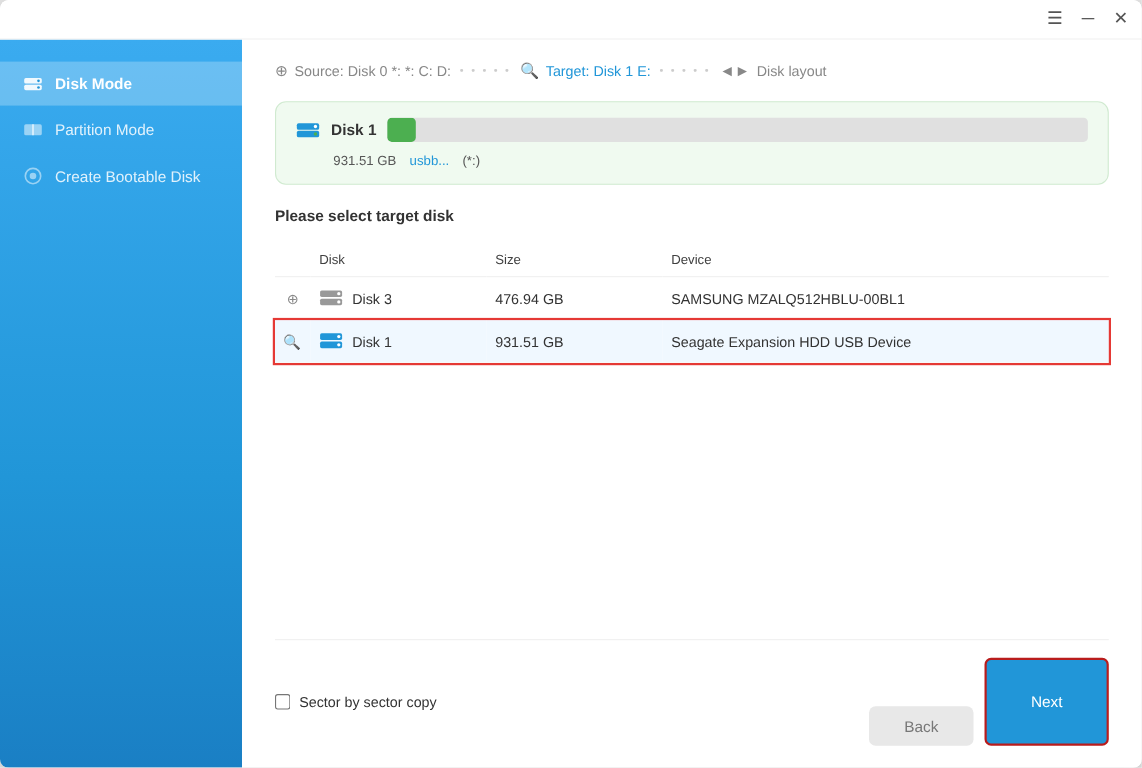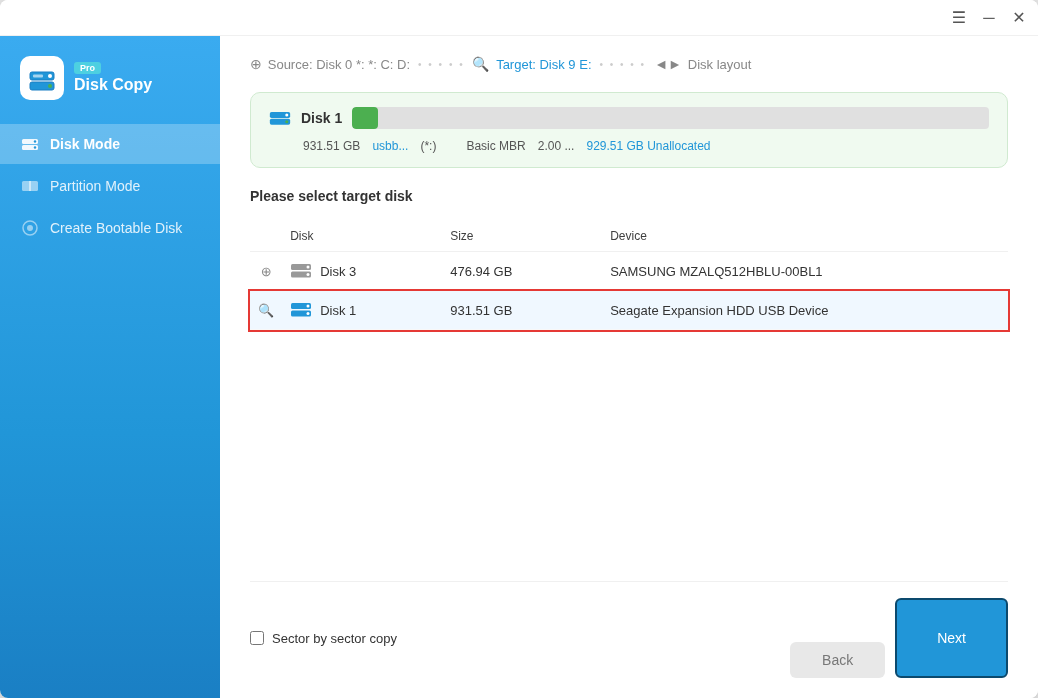--- a/index.html
+++ b/index.html
@@ -291,21 +291,21 @@
       border: none;
       border-radius: 6px;
       font-size: 14px;
       cursor: pointer;
       margin-top: 44px;
     }
     .btn-next {
       padding: 10px 40px;
       background: #2196d8;
       color: #fff;
-      border: 2px solid #0c4a6e;
+      border: 2px solid #b91c1c;
       border-radius: 6px;
       font-size: 14px;
       font-weight: 500;
       cursor: pointer;
     }
   </style>
 </head>
 <body>
 
 <div class="window">
@@ -314,35 +314,20 @@
     <div class="titlebar-controls">
       <div class="titlebar-btn">☰</div>
       <div class="titlebar-btn">─</div>
       <div class="titlebar-btn">✕</div>
     </div>
   </div>
 
   <div class="main-layout">
 
     <div class="sidebar">
-      <div class="sidebar-logo">
-        <div class="logo-icon">
-          <svg viewBox="0 0 28 28" fill="none" xmlns="http://www.w3.org/2000/svg">
-            <rect x="2" y="8" width="24" height="8" rx="2" fill="#2196d8" stroke="#1a7fc4" stroke-width="1"></rect>
-            <rect x="2" y="18" width="24" height="8" rx="2" fill="#2196d8" stroke="#1a7fc4" stroke-width="1"></rect>
-            <circle cx="22" cy="12" r="2" fill="#fff"></circle>
-            <circle cx="22" cy="22" r="2" fill="#4caf50"></circle>
-            <rect x="5" y="10.5" width="10" height="3" rx="1" fill="#fff" opacity="0.6"></rect>
-          </svg>
-        </div>
-        <div class="logo-text-group">
-          <span class="logo-pro-badge">Pro</span>
-          <span class="logo-title">Disk Copy</span>
-        </div>
-      </div>
 
       <div class="sidebar-nav">
         <div class="sidebar-item active">
           <div class="sidebar-item-icon">
             <svg width="18" height="18" viewBox="0 0 18 18" fill="none">
               <rect x="1" y="4" width="16" height="5" rx="1.5" fill="white" opacity="0.9"></rect>
               <rect x="1" y="10" width="16" height="5" rx="1.5" fill="white" opacity="0.9"></rect>
               <circle cx="14" cy="6.5" r="1.2" fill="#2196d8"></circle>
               <circle cx="14" cy="12.5" r="1.2" fill="#2196d8"></circle>
             </svg>
@@ -373,21 +358,21 @@
     <div class="content">
 
       <div class="top-nav">
         <div class="nav-step inactive">
           <span style="font-size:14px; color:#888;">⊕</span>
           <span>Source: Disk 0 *: *: C: D:</span>
         </div>
         <span class="nav-dots">• • • • •</span>
         <div class="nav-step active">
           <span style="font-size:14px; color:#2196d8;">🔍</span>
-          <span style="color:#2196d8;">Target: Disk 9 E:</span>
+          <span style="color:#2196d8;">Target: Disk 1 E:</span>
         </div>
         <span class="nav-dots">• • • • •</span>
         <div class="nav-step inactive">
           <span style="font-size:14px;">◄►</span>
           <span>Disk layout</span>
         </div>
       </div>
 
       <div class="disk-preview-card">
         <div class="disk-preview-header">
@@ -401,25 +386,20 @@
           <div class="disk-bar-container">
             <div class="disk-bar-fill" style="width: 4%;"></div>
           </div>
         </div>
         <div class="disk-preview-details">
           <div class="disk-detail-row">
             <span>931.51 GB</span>
             <span class="disk-detail-value">usbb...</span>
             <span>(*:)</span>
           </div>
-          <div class="disk-detail-row">
-            <span>Basic MBR</span>
-            <span>2.00 ...</span>
-            <span class="disk-detail-value">929.51 GB Unallocated</span>
-          </div>
         </div>
       </div>
 
       <div class="section-title">Please select target disk</div>
 
       <table class="disk-table">
         <thead>
           <tr>
             <th style="width:30px;"></th>
             <th style="width:160px;">Disk</th>

